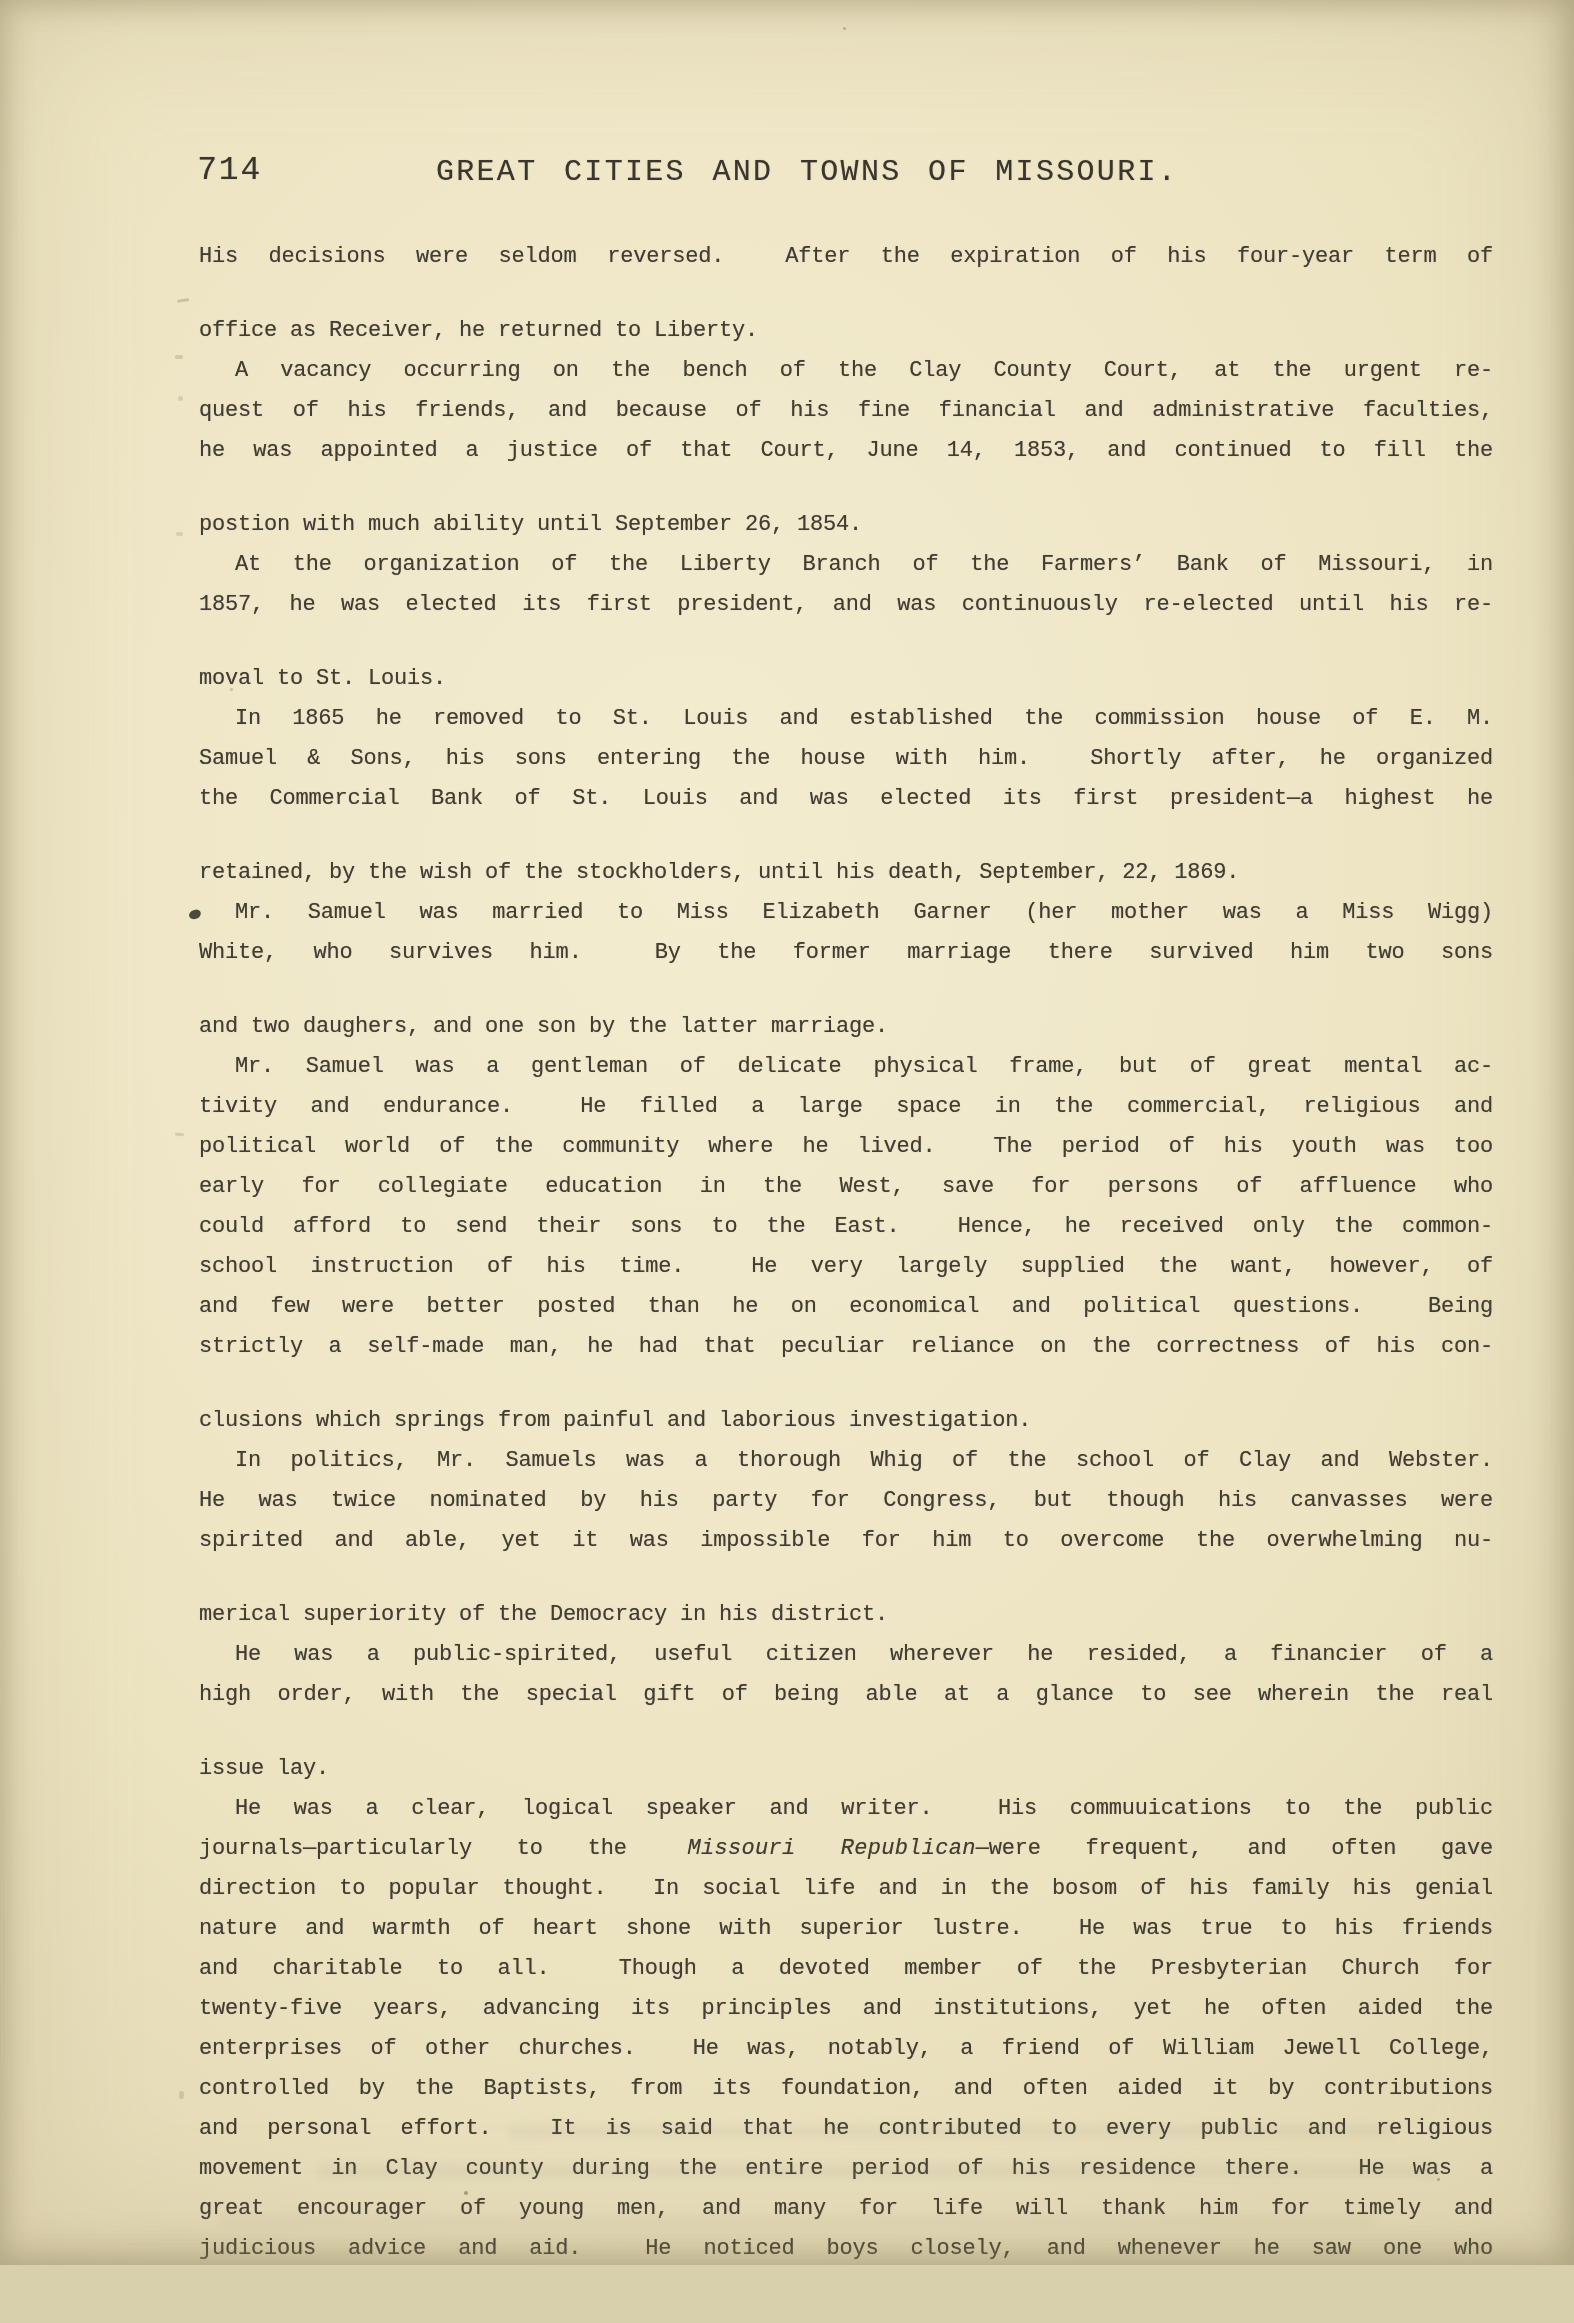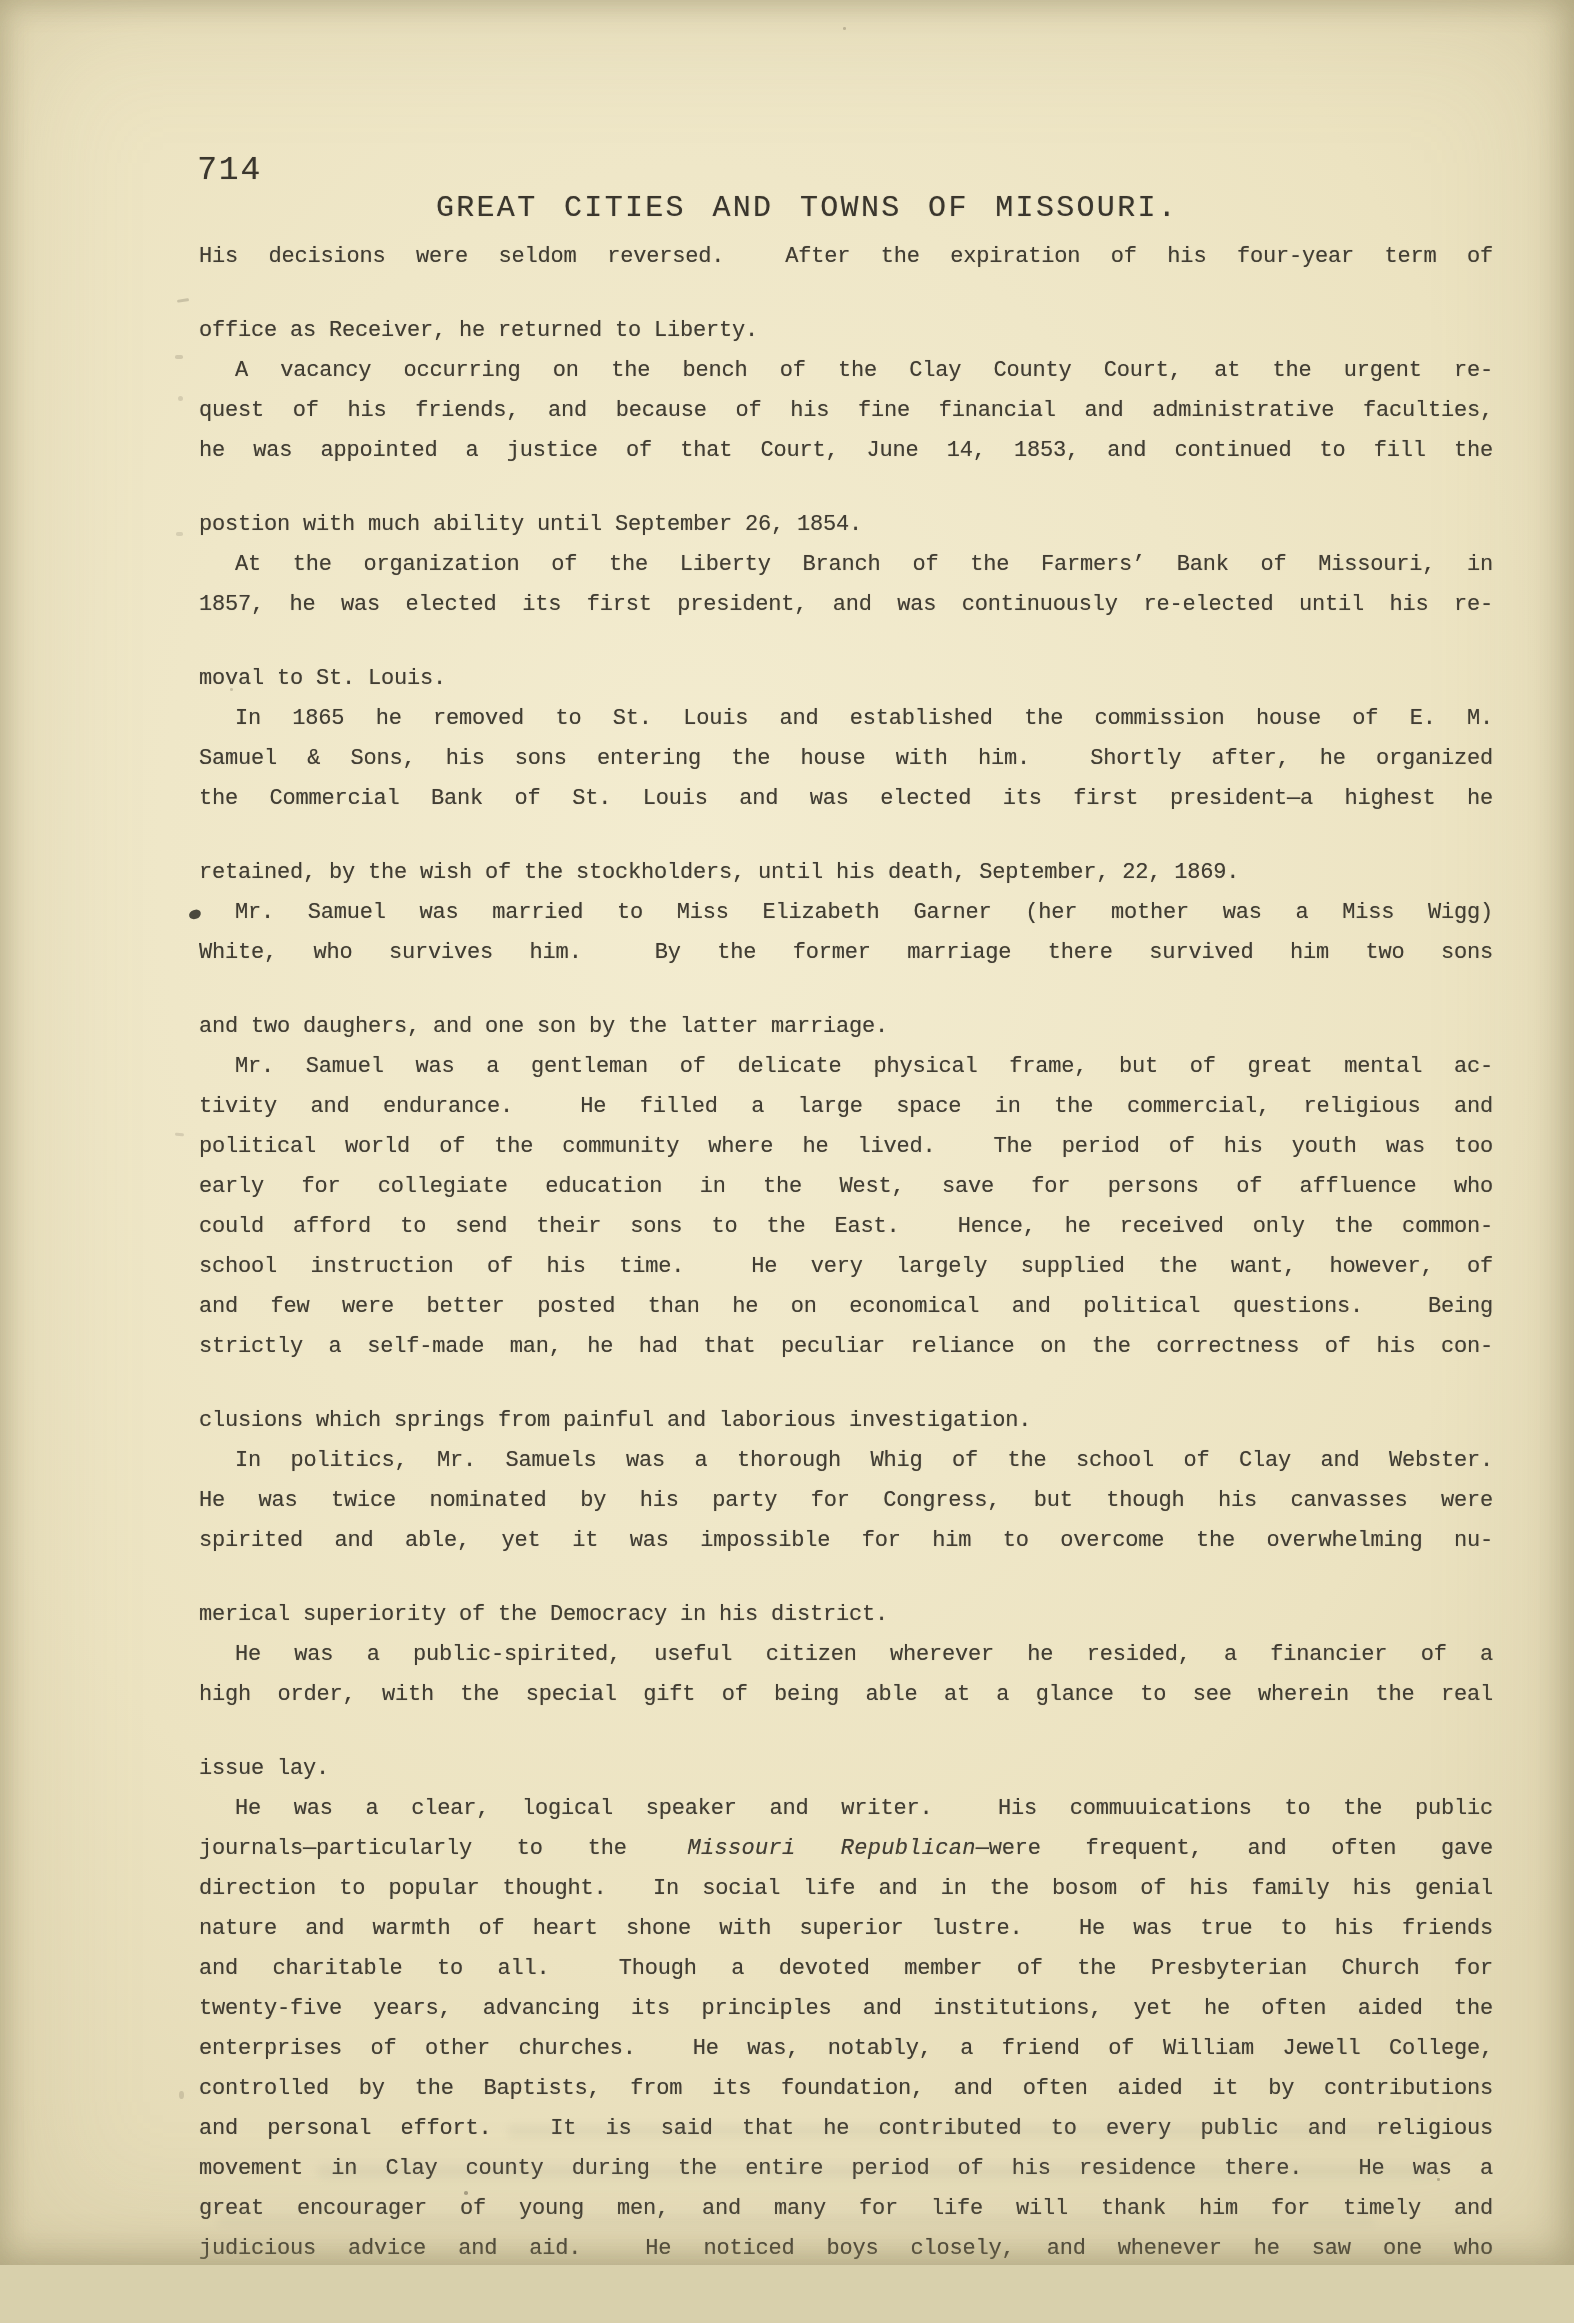--- a/index.html
+++ b/index.html
@@ -53,21 +53,20 @@
     right: 0;
     top: 2.7px;
     padding-right: 78px; 
     text-align: center;
     font-size: 30px;
     letter-spacing: 2.3px;
     word-spacing: 6.3px;
     color: #3a362d;
     text-shadow: 0 0 0.9px rgba(58,54,45,0.45);
     white-space: nowrap;
-    margin-top: 36px;
   }
 
   .text-block {
     position: absolute;
     top: 237px;
     left: 199px;
     width: 1294px;
     font-size: 22px;
     line-height: 40px;
     letter-spacing: -0.2px;

